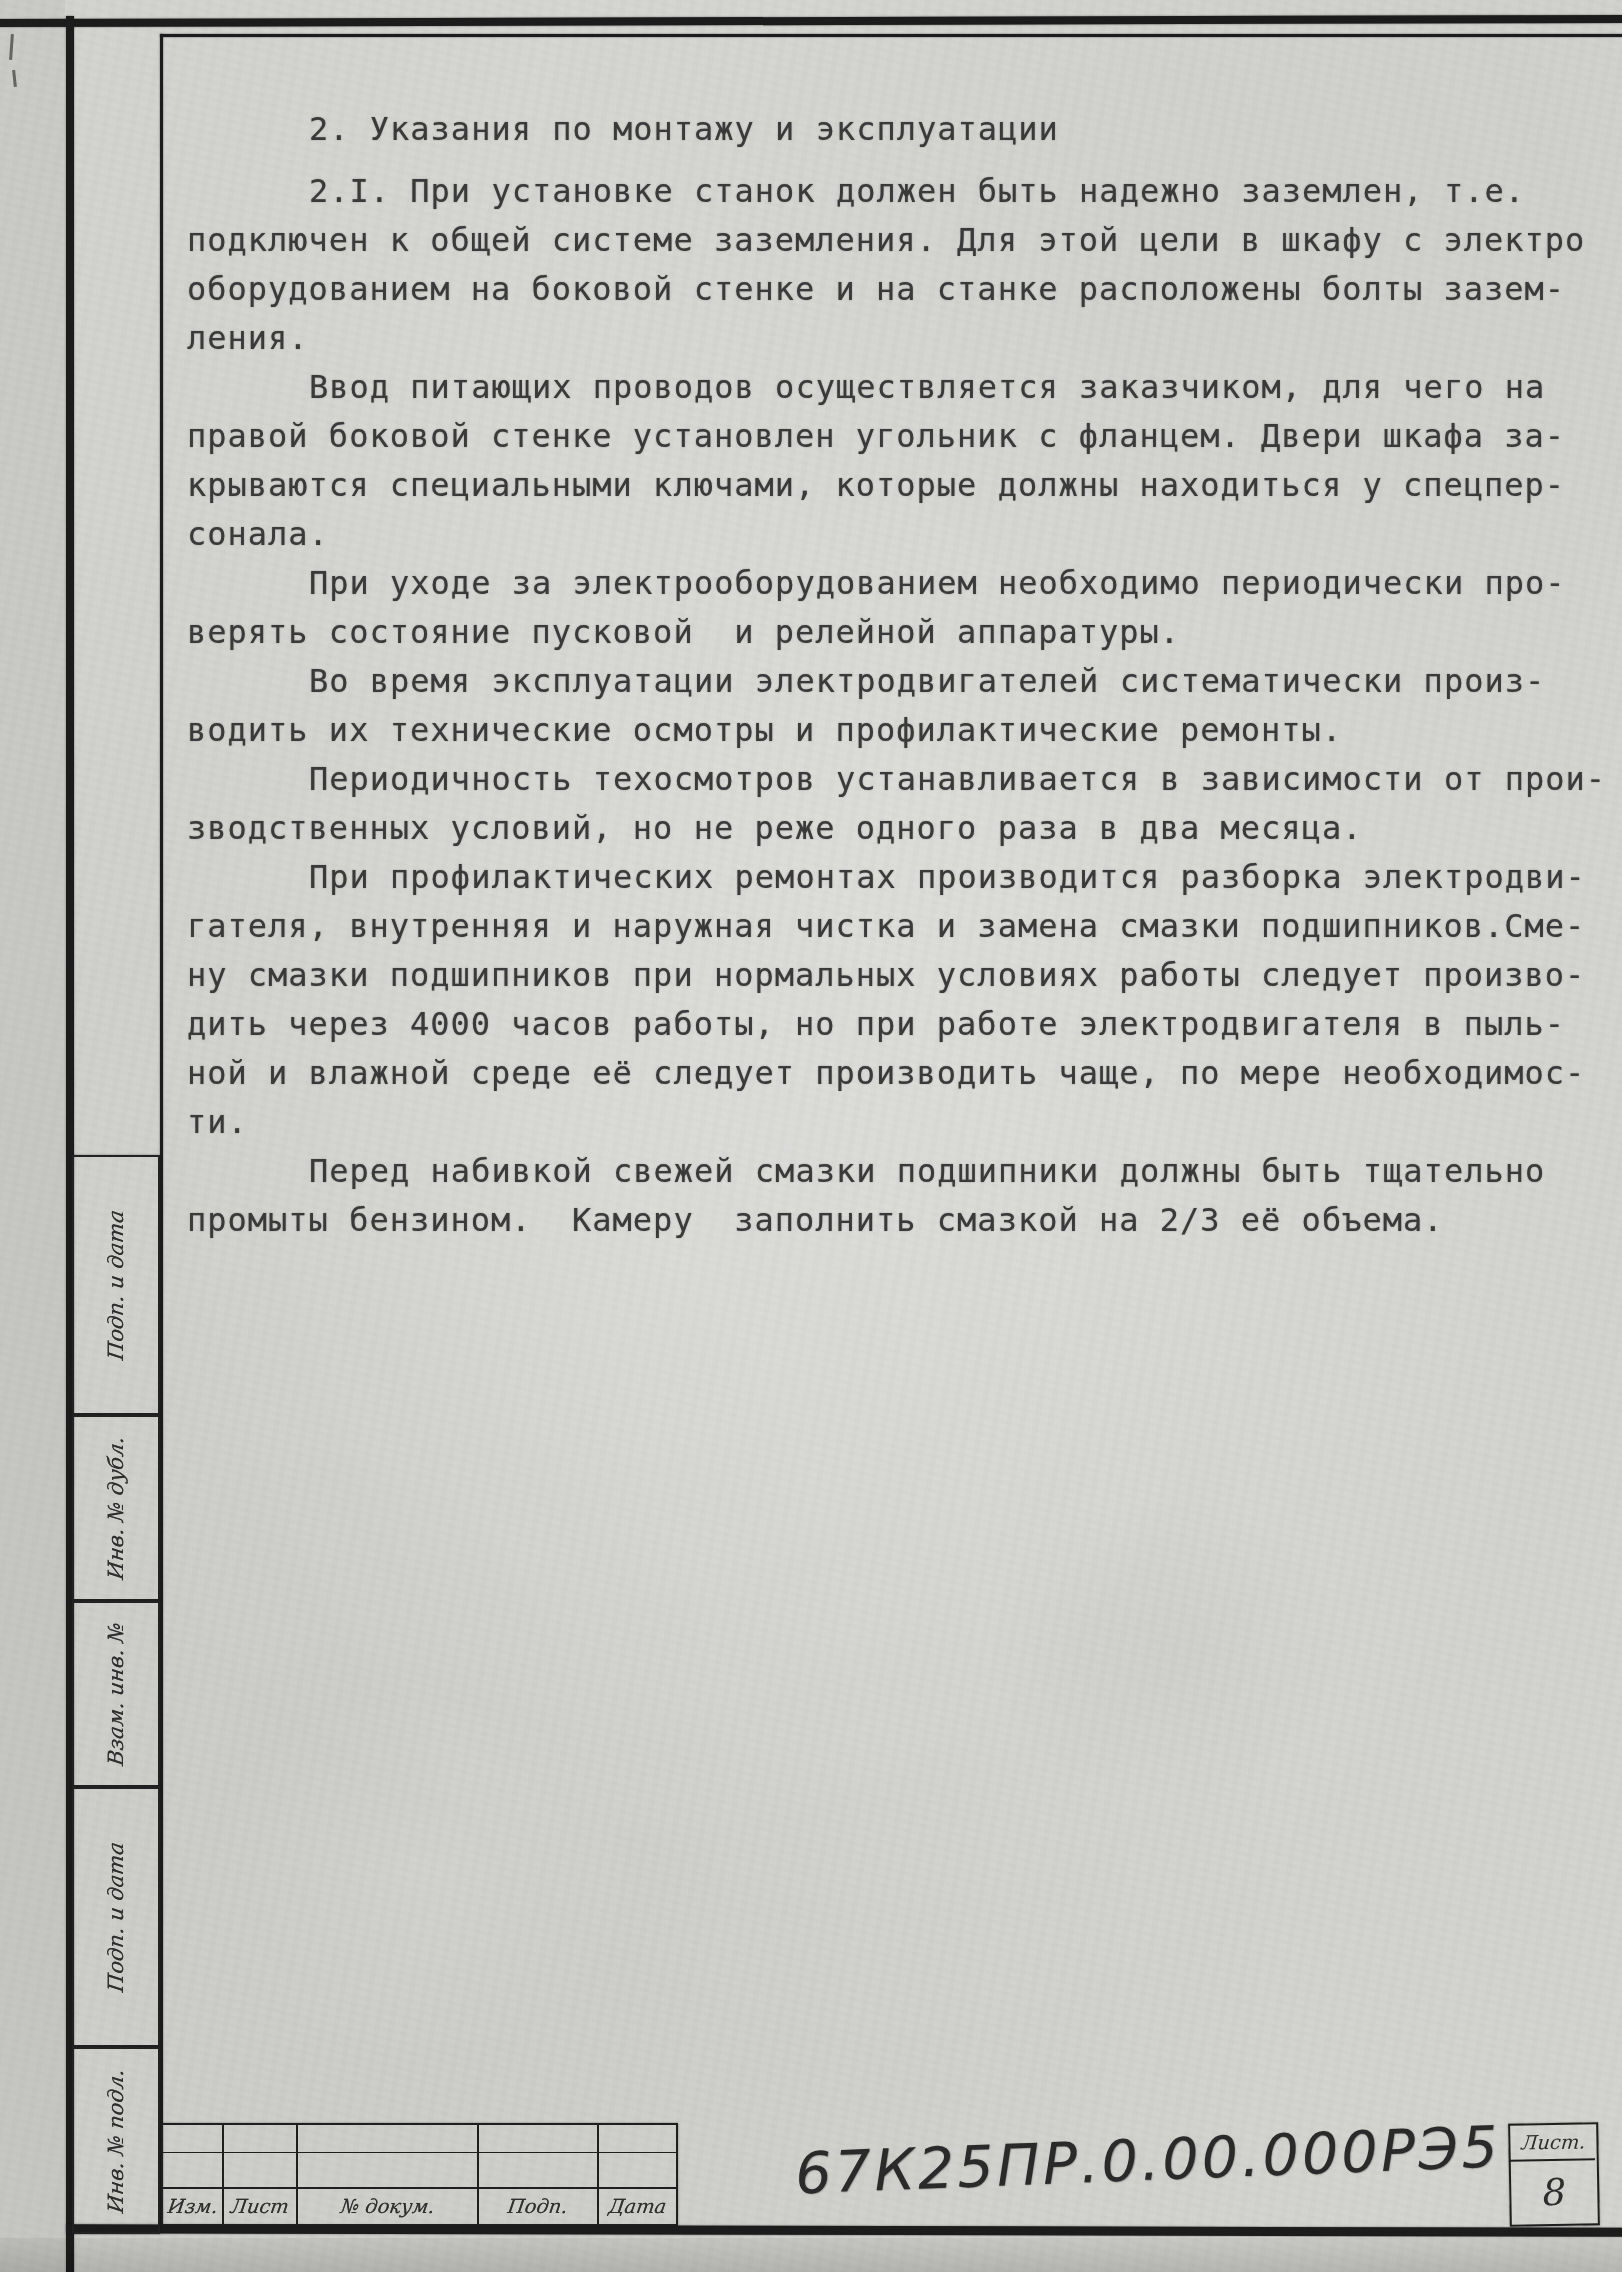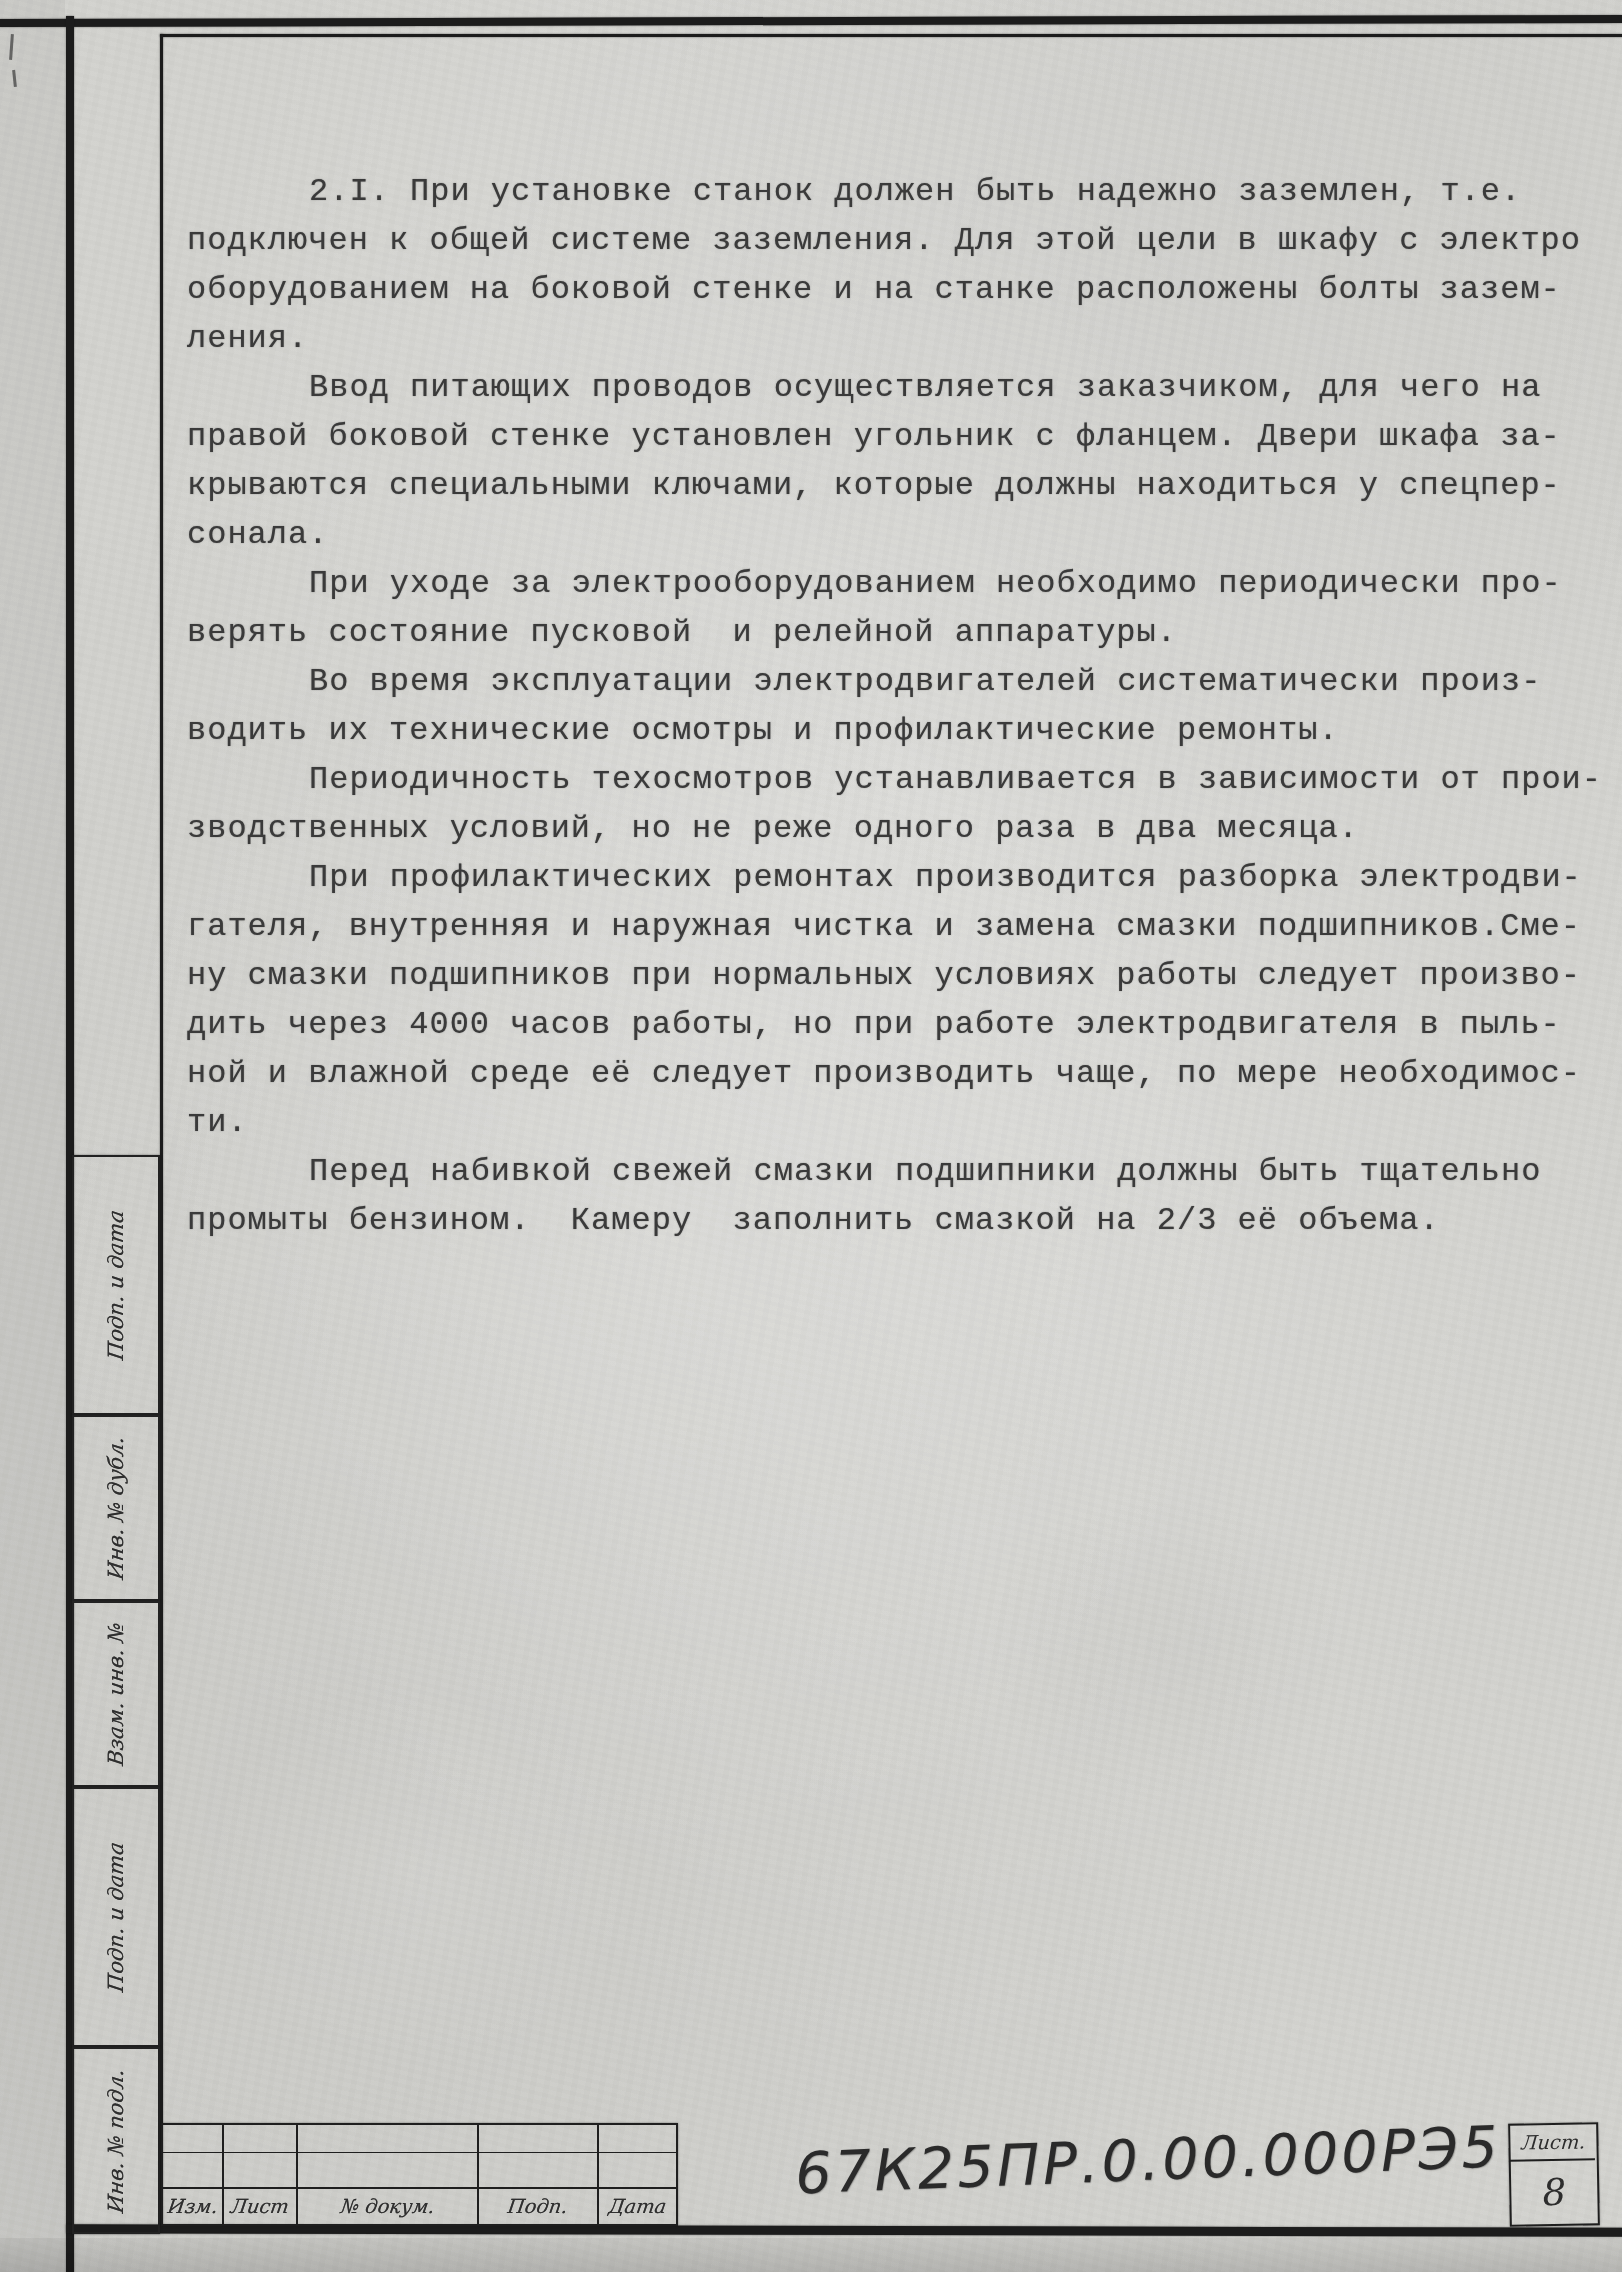--- a/index.html
+++ b/index.html
@@ -26,21 +26,21 @@
   .l-bottom{left:66px;top:2226px;width:1557px;height:9px;transform:rotate(0.12deg);}
   .artifact{position:absolute;background:#3a3a3a;opacity:0.7;}
   .a1{left:10.3px;top:34px;width:3.2px;height:26px;transform:rotate(4deg);}
   .a2{left:13px;top:70px;width:2.6px;height:17px;transform:rotate(-6deg);}
 
   
   .typed{color:#3a3a3a;font-family:"DejaVu Sans Mono",monospace;font-size:32px;
          letter-spacing:1px;white-space:pre;text-shadow:0 0 1.3px rgba(55,55,55,0.55);}
   .heading{position:absolute;left:309px;top:105px;height:49px;line-height:49px;}
   .body-text{position:absolute;left:187px;top:167px;}
-  .tline{height:49px;line-height:49px;font-family:Liberation Mono, monospace;}
+  .tline{height:49px;line-height:49px;}
   .tline.indent{padding-left:122px;}
 
   
   .sidebox{position:absolute;left:72px;width:88px;border:2.6px solid #222;
            box-sizing:border-box;display:flex;align-items:center;justify-content:center;
            box-shadow:0 0 1.9px rgba(20,20,20,0.5);}
   .vlabel{transform:rotate(-90deg) skewX(-7deg);white-space:nowrap;
           font:italic 21px "DejaVu Serif",serif;color:#2e2e2e;
           text-shadow:0 0 0.6px rgba(40,40,40,0.7);}
 
@@ -89,20 +89,21 @@
   <div class="stain2"></div>
 
   <div class="line l-top-outer"></div>
   <div class="line l-left-outer"></div>
   <div class="line l-top-inner"></div>
   <div class="line l-left-inner"></div>
   <div class="line l-bottom"></div>
   <div class="artifact a1"></div>
   <div class="artifact a2"></div>
 
+  <div class="typed heading">2. Указания по монтажу и эксплуатации</div>
   <div class="typed body-text"><div class="tline indent">2.I. При установке станок должен быть надежно заземлен, т.е.</div><div class="tline">подключен к общей системе заземления. Для этой цели в шкафу с электро</div><div class="tline">оборудованием на боковой стенке и на станке расположены болты зазем-</div><div class="tline">ления.</div><div class="tline indent">Ввод питающих проводов осуществляется заказчиком, для чего на</div><div class="tline">правой боковой стенке установлен угольник с фланцем. Двери шкафа за-</div><div class="tline">крываются специальными ключами, которые должны находиться у спецпер-</div><div class="tline">сонала.</div><div class="tline indent">При уходе за электрооборудованием необходимо периодически про-</div><div class="tline">верять состояние пусковой  и релейной аппаратуры.</div><div class="tline indent">Во время эксплуатации электродвигателей систематически произ-</div><div class="tline">водить их технические осмотры и профилактические ремонты.</div><div class="tline indent">Периодичность техосмотров устанавливается в зависимости от прои-</div><div class="tline">зводственных условий, но не реже одного раза в два месяца.</div><div class="tline indent">При профилактических ремонтах производится разборка электродви-</div><div class="tline">гателя, внутренняя и наружная чистка и замена смазки подшипников.Сме-</div><div class="tline">ну смазки подшипников при нормальных условиях работы следует произво-</div><div class="tline">дить через 4000 часов работы, но при работе электродвигателя в пыль-</div><div class="tline">ной и влажной среде её следует производить чаще, по мере необходимос-</div><div class="tline">ти.</div><div class="tline indent">Перед набивкой свежей смазки подшипники должны быть тщательно</div><div class="tline">промыты бензином.  Камеру  заполнить смазкой на 2/3 её объема.</div></div>
 
   <div class="sidebox" style="top:1155px;height:260px;">
     <span class="vlabel">Подп. и дата</span>
   </div>
   <div class="sidebox" style="top:1415px;height:186px;">
     <span class="vlabel">Инв. № дубл.</span>
   </div>
   <div class="sidebox" style="top:1601px;height:186px;">
     <span class="vlabel">Взам. инв. №</span>

